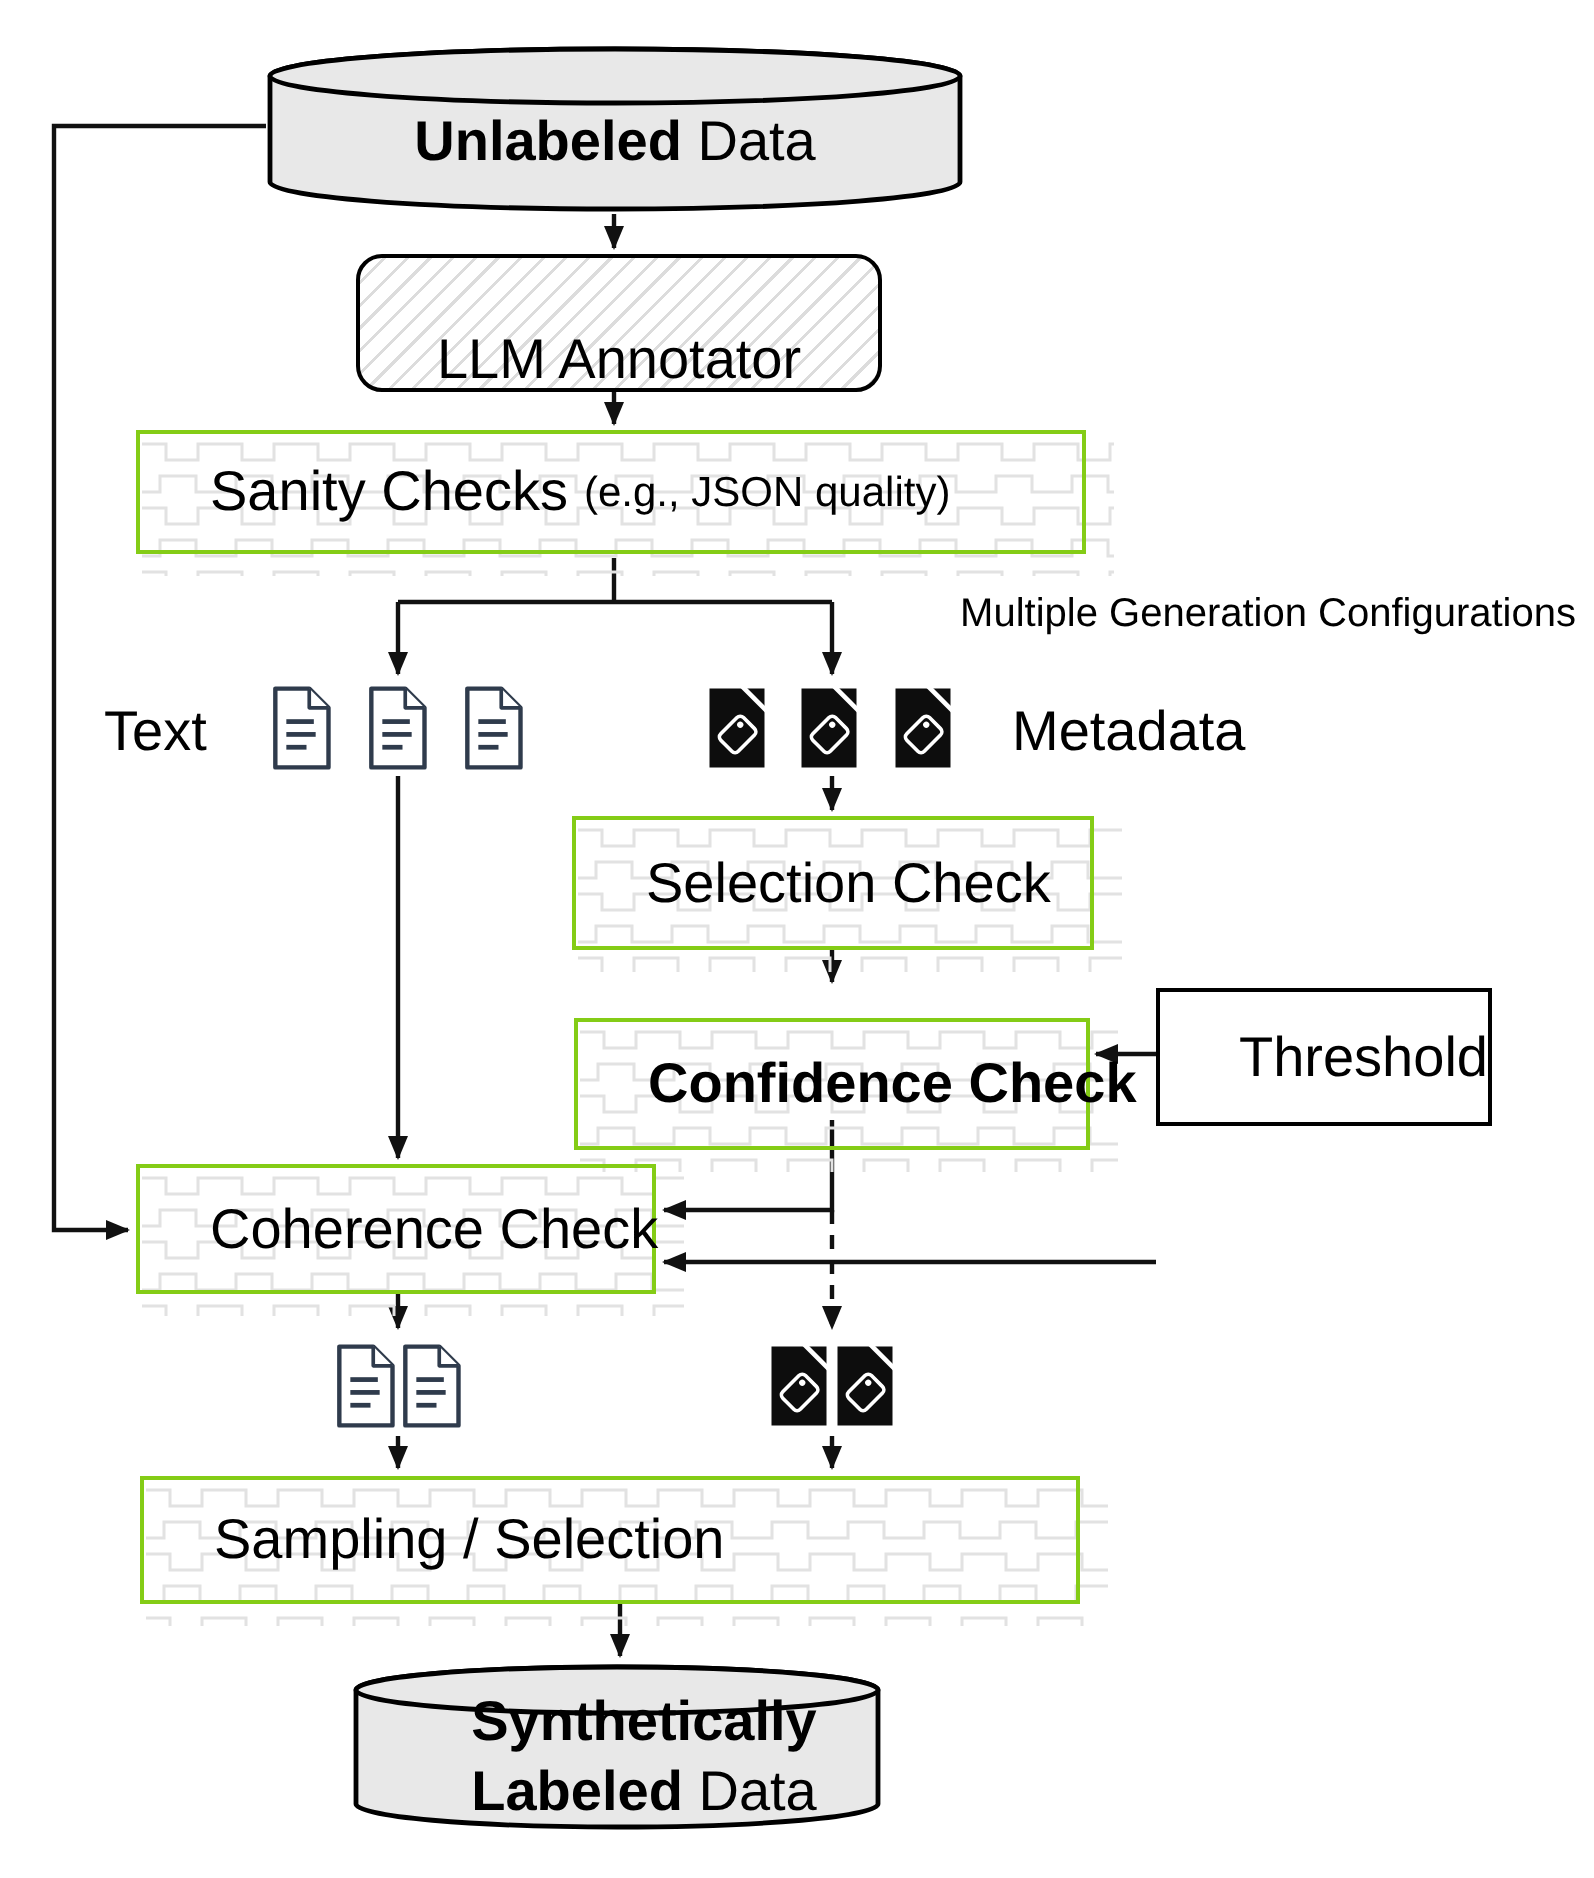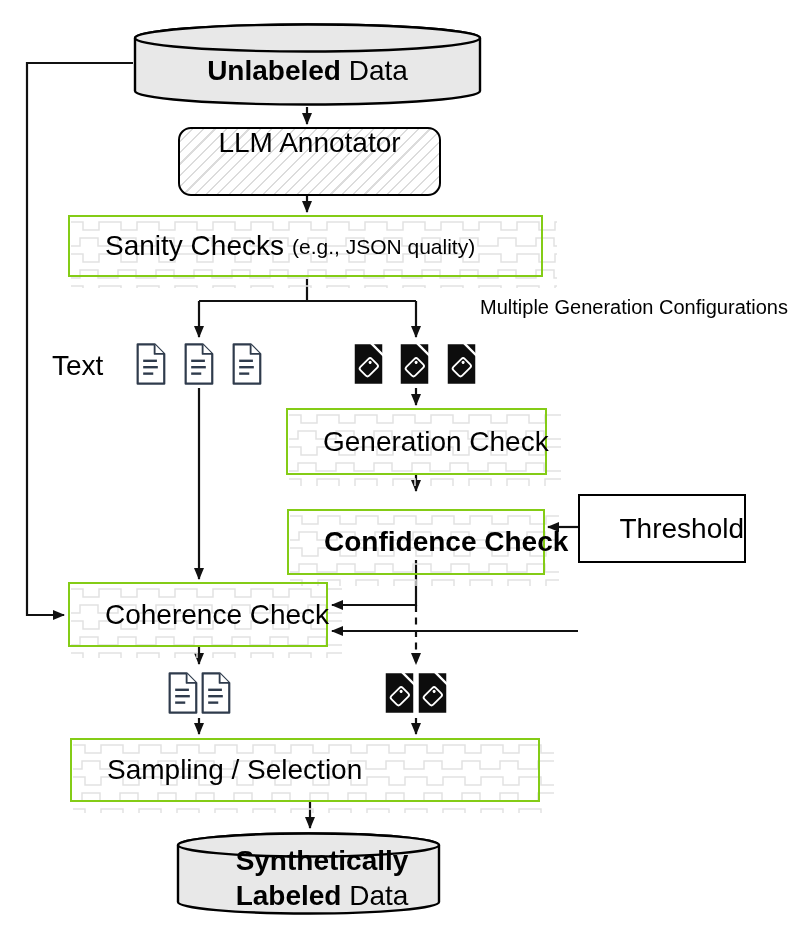--- a/index.html
+++ b/index.html
@@ -24,21 +24,21 @@
   .plain { border:2px solid #000; background:#fff; display:flex; align-items:center; justify-content:center; white-space:nowrap; }
   .lbl { font-size:28px; line-height:1; }
   .lbl-sub { font-size:21px; line-height:1; margin-left:8px; }
 
   
   .hatched {
     border:2px solid #000; border-radius:13px;
     background:repeating-linear-gradient(135deg,
       var(--hatch_line,#dedede) 0, var(--hatch_line,#dedede) 1.5px,
       #ffffff 1.5px, #ffffff 8px);
-    display:flex; align-items:flex-start; justify-content:center;
+    display:flex; align-items:flex-end; justify-content:center;
   }
 
   
   .zzp { stroke:var(--pattern_line,#e2e2e2); fill:none; stroke-width:1.5; }
 
   
   .cyl-svg { position:absolute; left:0; top:0; }
   .cyl-shape { fill:var(--cylinder_fill,#e8e8e8); stroke:#000; stroke-width:2.4; }
   .cyl-text {
     position:absolute; inset:0; display:flex; flex-direction:column;
@@ -121,20 +121,21 @@
         <rect width="100%" height="100%" fill="url(#zz)"></rect>
       </svg>
     <div class="box-frame">
       <span class="lbl">Sanity Checks</span>
       <span class="lbl-sub">(e.g., JSON quality)</span>
     </div>
   </div>
 
   <div class="annotation" style="left:433px; top:296px; width:355px;">Multiple Generation Configurations</div>
   <div class="branch-label" style="left:52px; top:352px;">Text</div>
+  <div class="branch-label" style="left:506px; top:352px;">Metadata</div>
 
   <svg class="icon doc-icon" style="left:134px; top:340px;" width="33" height="48" viewBox="0 0 36 47">
     <path class="page" d="M4 2 H22.5 L33 12.5 V45 H4 Z"></path>
       <path class="fold" d="M22.5 2 V12.5 H33"></path>
     <path class="tline" d="M10 20 H25"></path>
       <path class="tline" d="M10 27 H26"></path>
       <path class="tline" d="M10 34 H21"></path>
   </svg>
   <svg class="icon doc-icon" style="left:182px; top:340px;" width="33" height="48" viewBox="0 0 36 47">
     <path class="page" d="M4 2 H22.5 L33 12.5 V45 H4 Z"></path>
@@ -174,21 +175,21 @@
         <rect class="tg-rect" x="9.5" y="20.5" width="17.5" height="13.5" rx="2.5"></rect>
         <circle class="tg-hole" cx="23" cy="24.5" r="1.7"></circle>
       </g>
   </svg>
 
   <div class="node" style="left:286px; top:408px; width:261px; height:67px;">
     <svg class="pattern-bg">
         <rect width="100%" height="100%" fill="url(#zz)"></rect>
       </svg>
     <div class="box-frame">
-        <span class="lbl">Generation Check</span>
+        <span class="lbl">Selection Check</span>
       </div>
   </div>
 
   <div class="node" style="left:287px; top:509px; width:258px; height:66px;font-weight:bold;">
     <svg class="pattern-bg">
         <rect width="100%" height="100%" fill="url(#zz)"></rect>
       </svg>
     <div class="box-frame">
         <span class="lbl">Confidence Check</span>
       </div>

